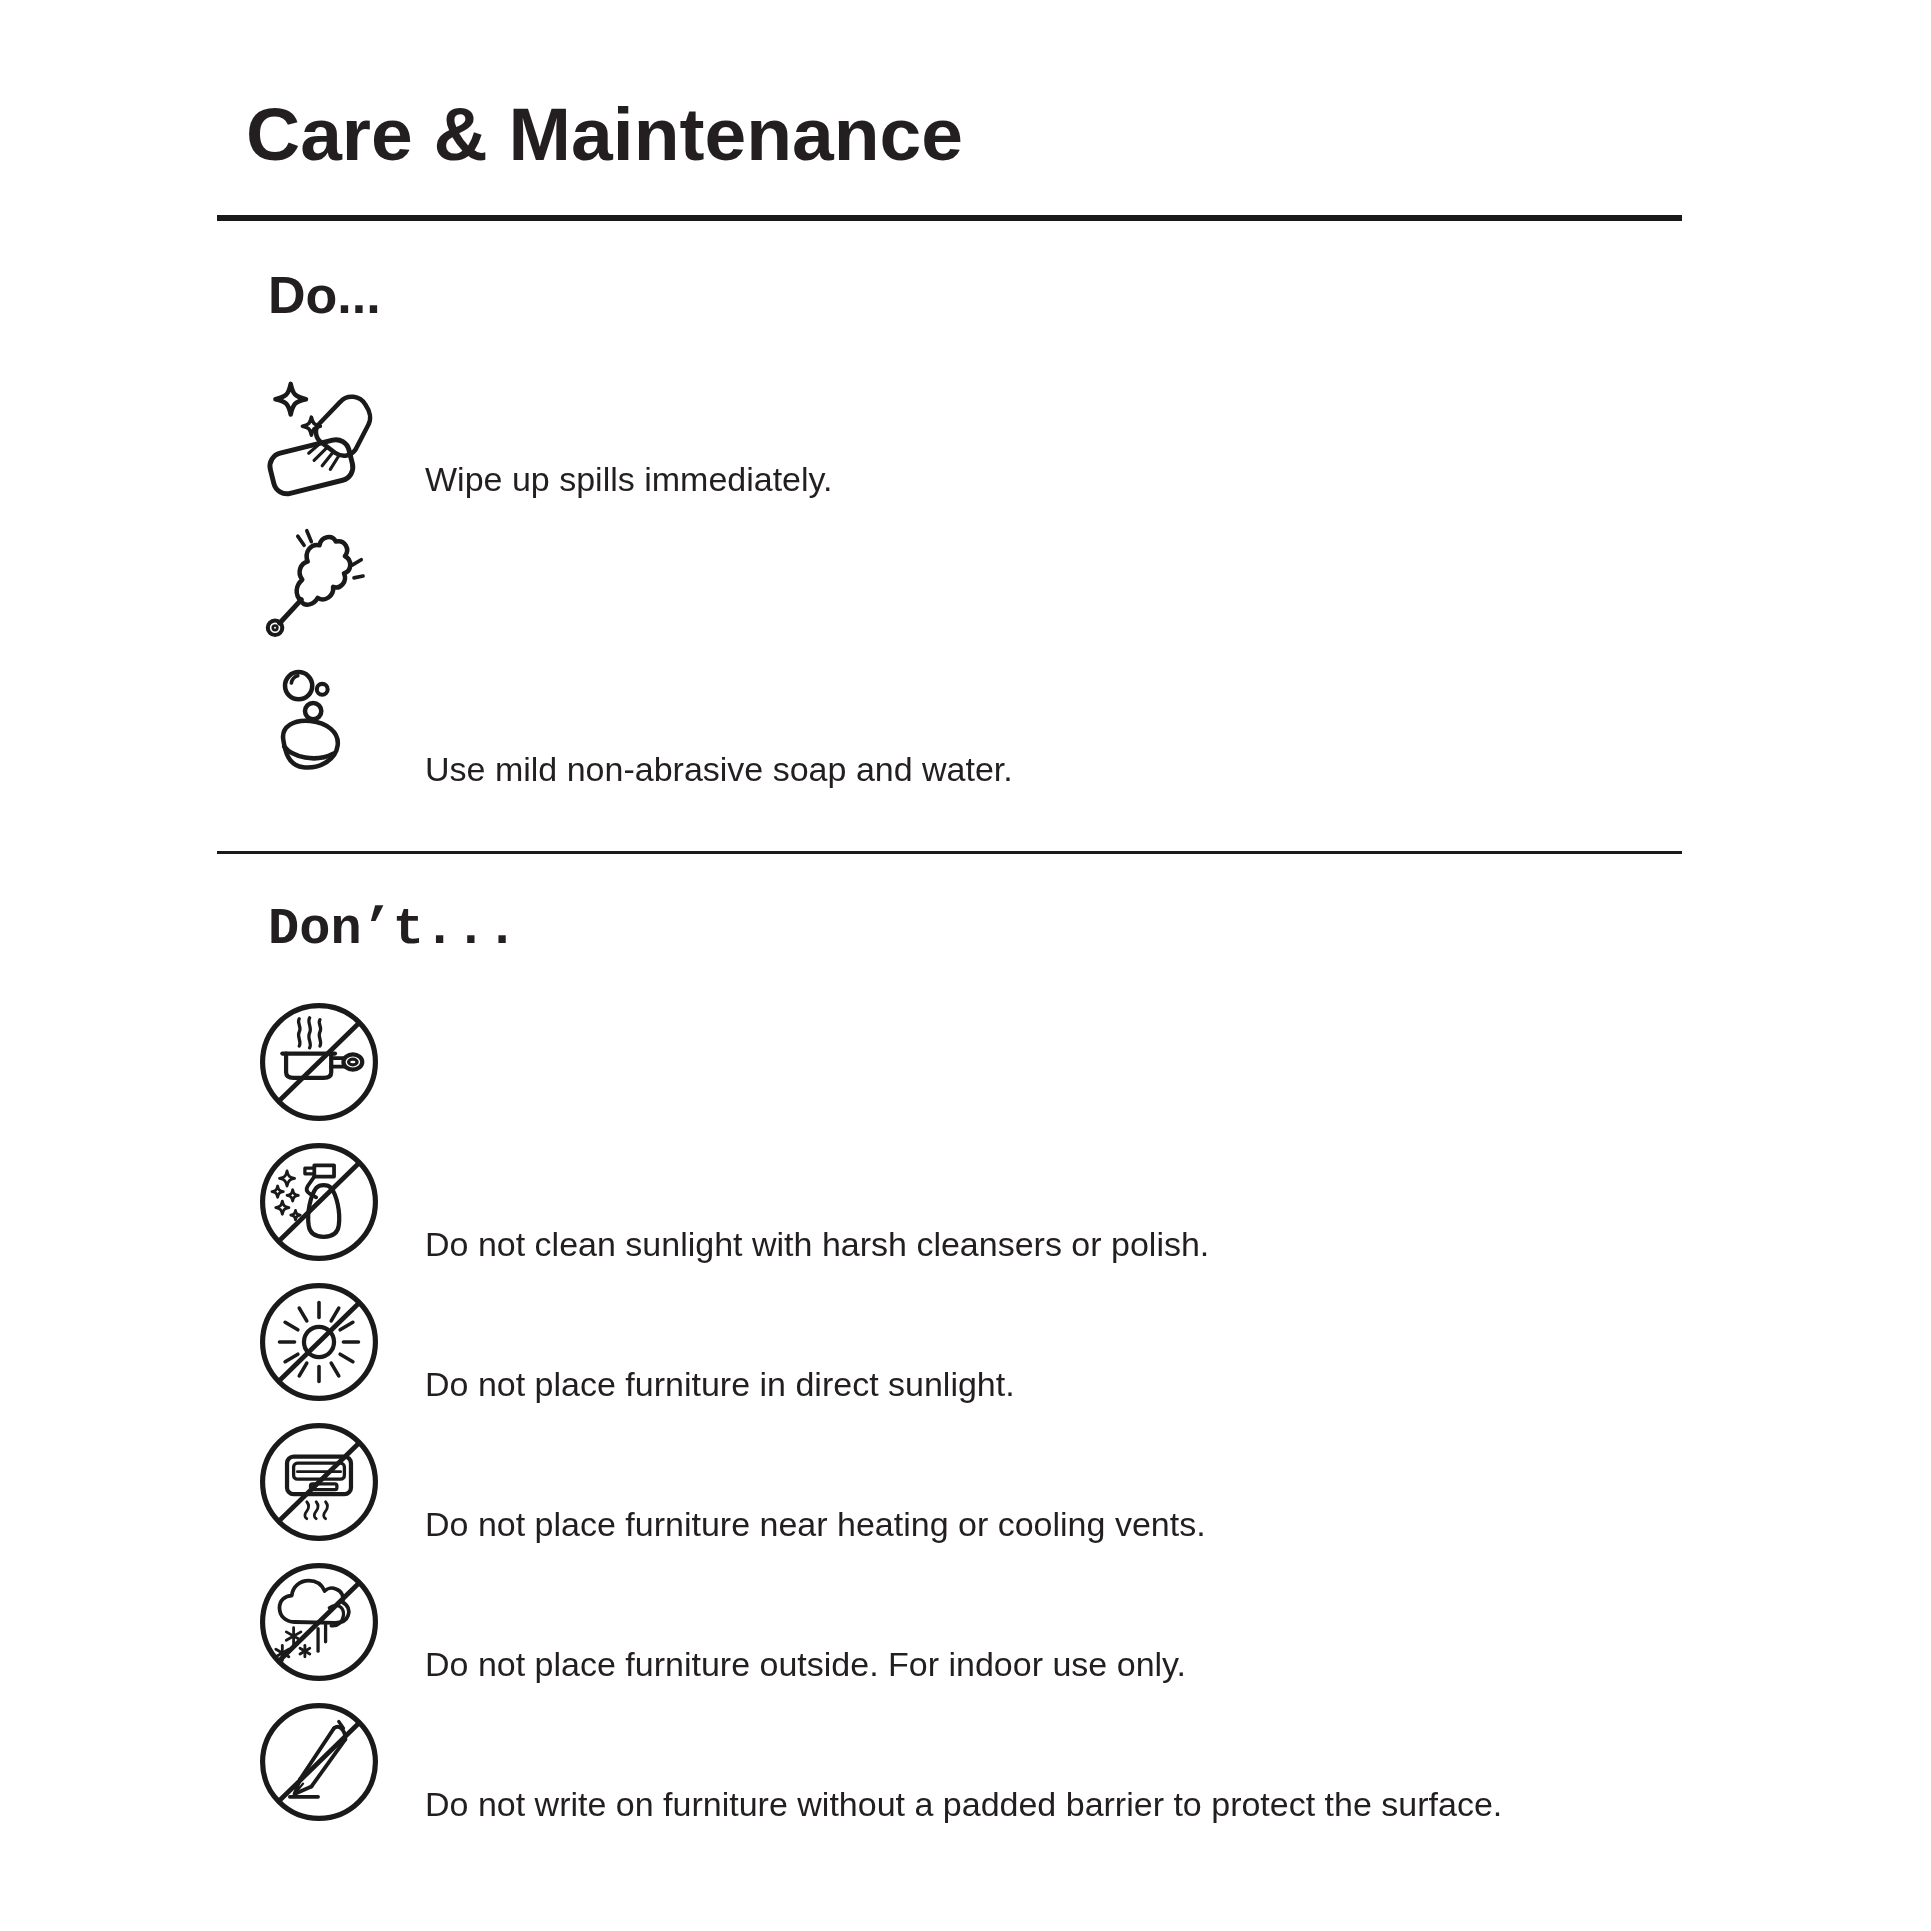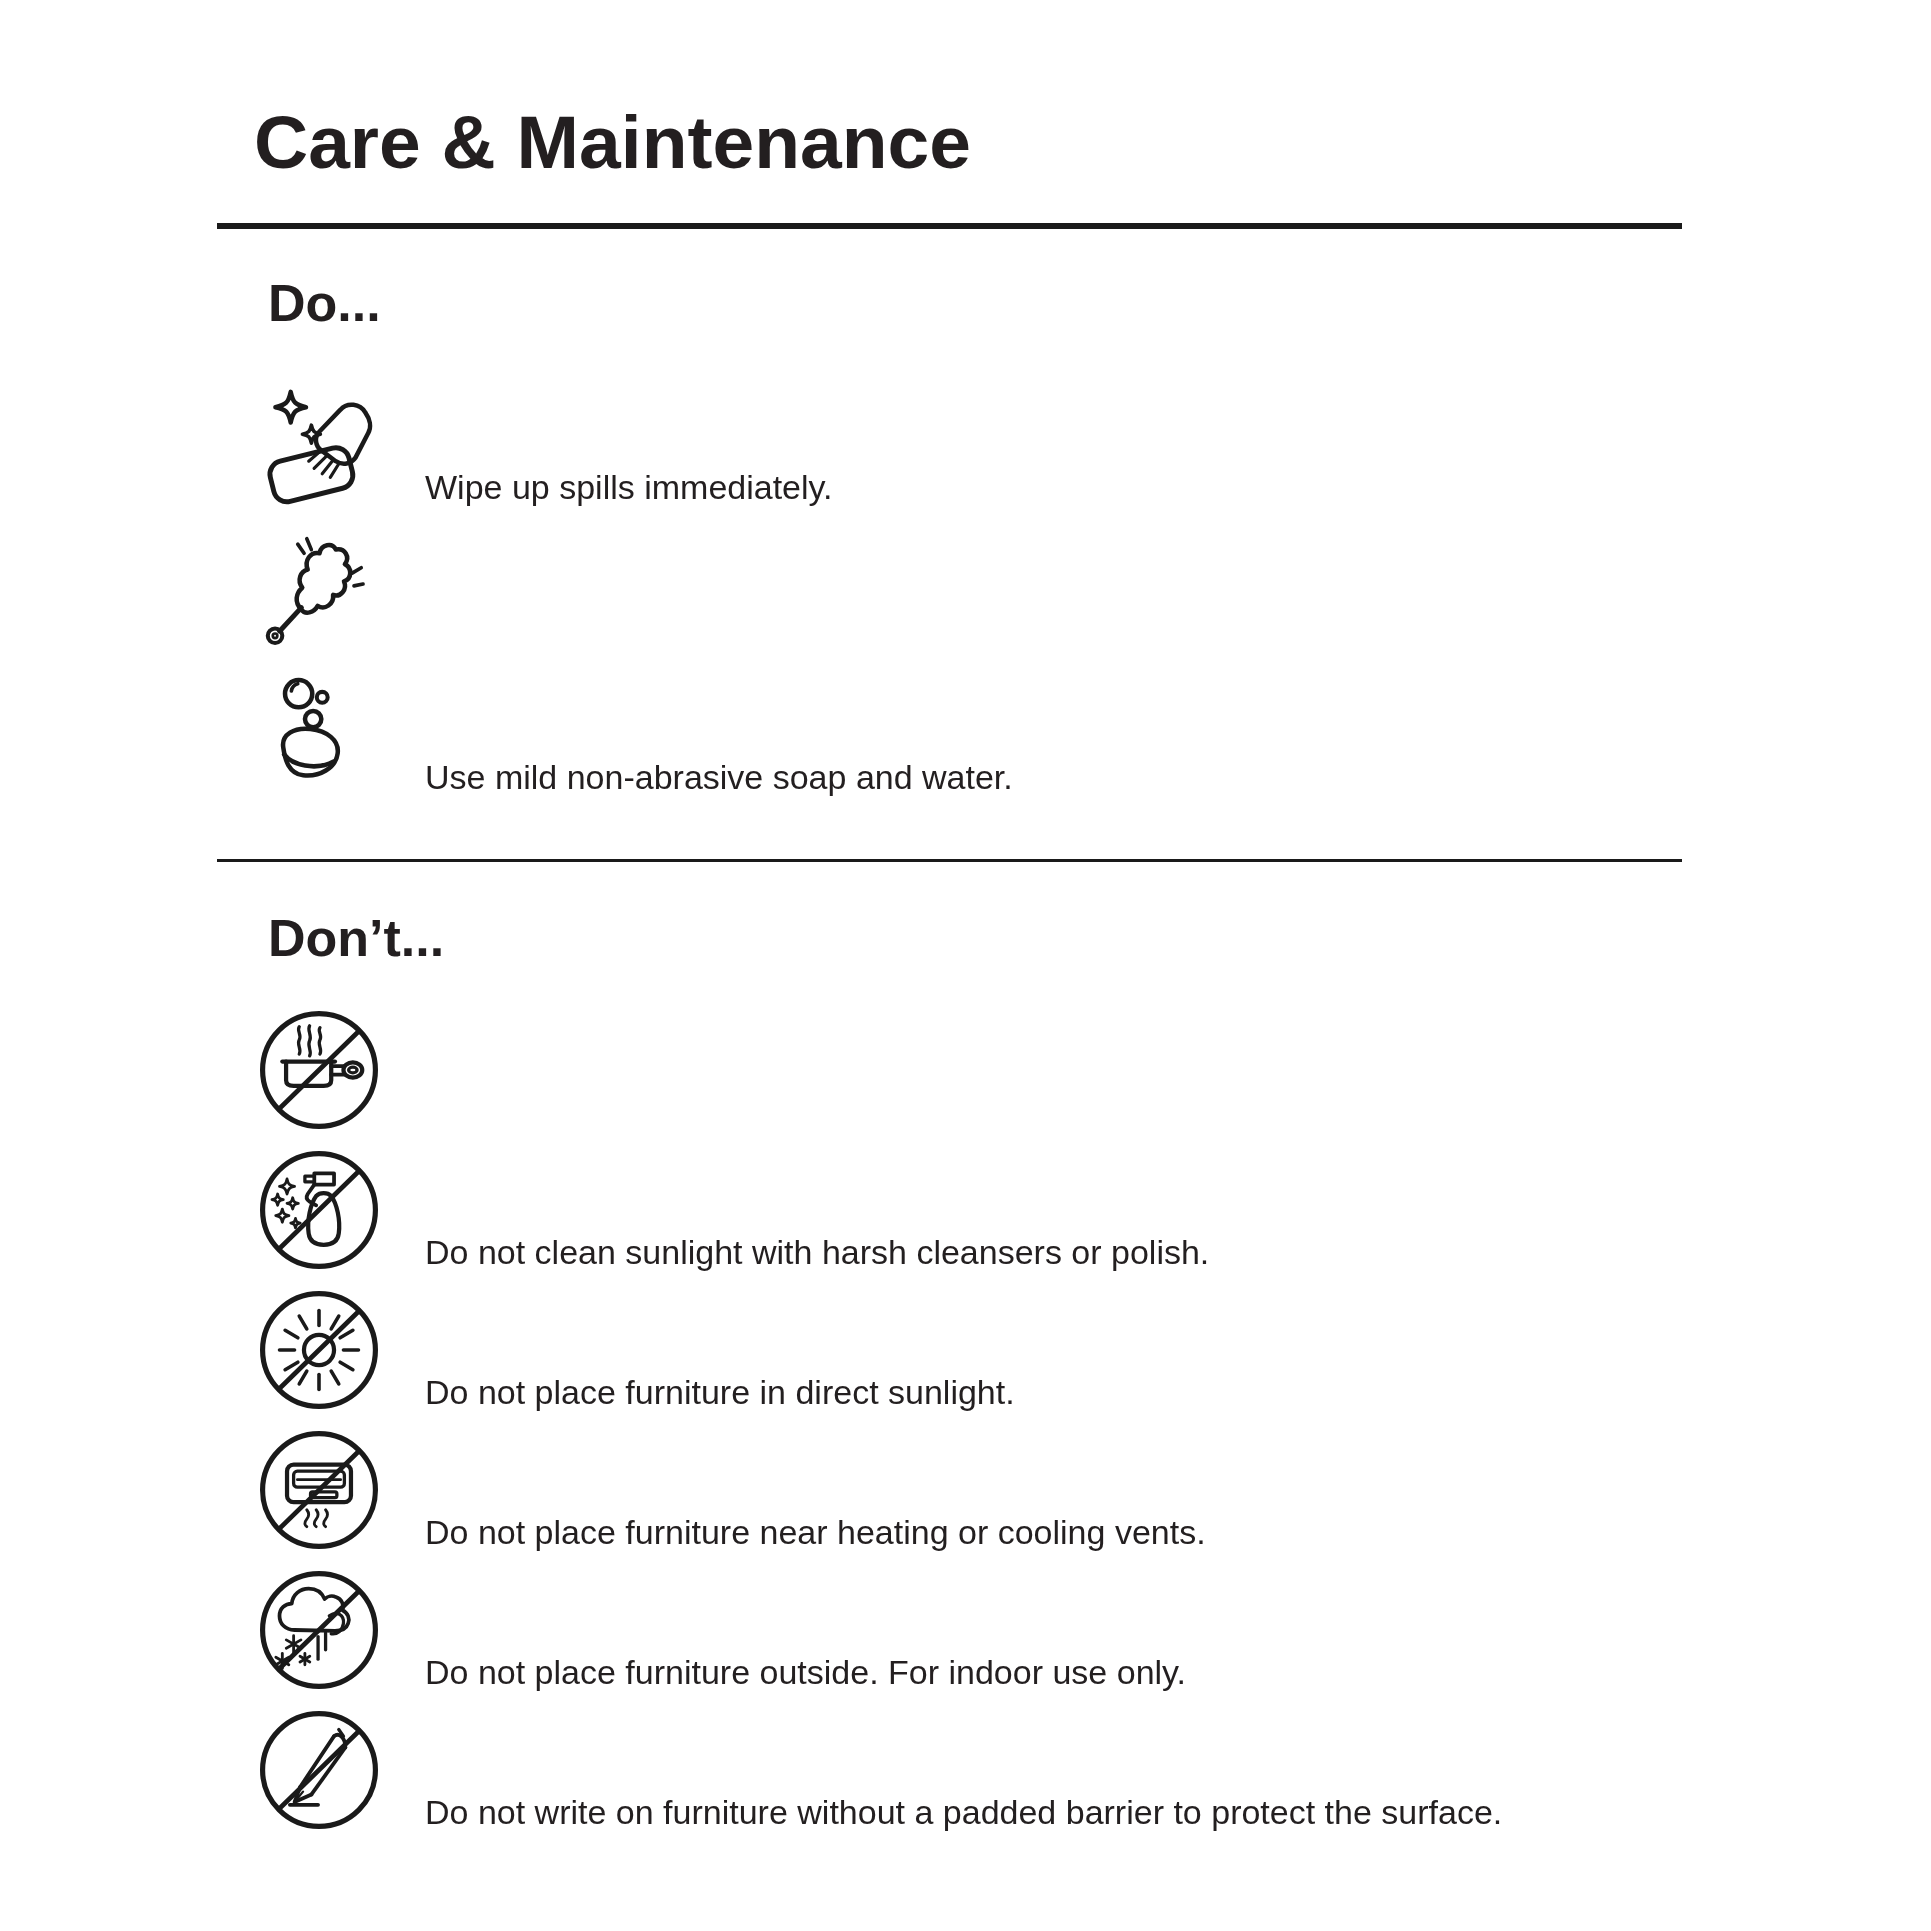--- a/index.html
+++ b/index.html
@@ -1,24 +1,24 @@
 <!DOCTYPE html>
 <html><head>
 <meta charset="utf-8">
 <style>
   html,body{margin:0;padding:0;background:#ffffff;}
   body{width:1931px;height:1931px;font-family:"Liberation Sans","DejaVu Sans",sans-serif;color:#231f20;overflow:hidden;}
   .page{width:1931px;height:1931px;background:#ffffff;position:relative;}
-  .title{margin:8px;padding:97px 0 0 246px;font-size:75px;font-weight:bold;line-height:1;letter-spacing:0;color:#231f20;}
+  .title{margin:0;padding:97px 0 0 246px;font-size:75px;font-weight:bold;line-height:1;letter-spacing:0;color:#231f20;}
   .rule{background:#1a1a1a;margin-left:217px;width:1465px;}
   .rule.thick{height:5.8px;margin-top:43px;}
   .rule.thin{height:2.9px;margin-top:61px;}
   .heading{margin:0;padding:0;font-size:52px;font-weight:bold;line-height:1;color:#231f20;}
   .heading.do{margin:48px 0 0 268px;}
-  .heading.dont{margin:50px 0 0 268px;}
+  .heading.dont{margin:50px 0 0 268px;font-family:Liberation Mono, monospace;}
   .rows{margin-top:34px;}
   .rows.dont-rows{margin-top:29px;}
   .row{display:flex;align-items:flex-end;margin-left:256px;}
   .row.do-row{height:145px;}
   .row.dont-row{height:140px;}
   .icon-cell{flex:0 0 169px;width:169px;display:flex;align-items:center;}
   .icon-cell svg{display:block;}
   .item-text{margin:0;font-size:34px;line-height:1.2;color:#231f20;white-space:nowrap;}
   .stroke{fill:none;stroke:#1a1a1a;stroke-linecap:round;stroke-linejoin:round;}
 </style>

